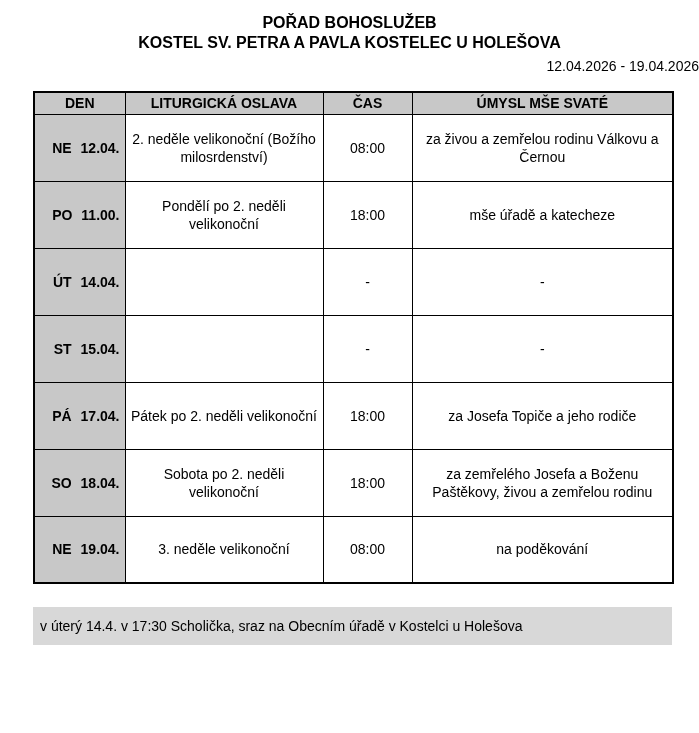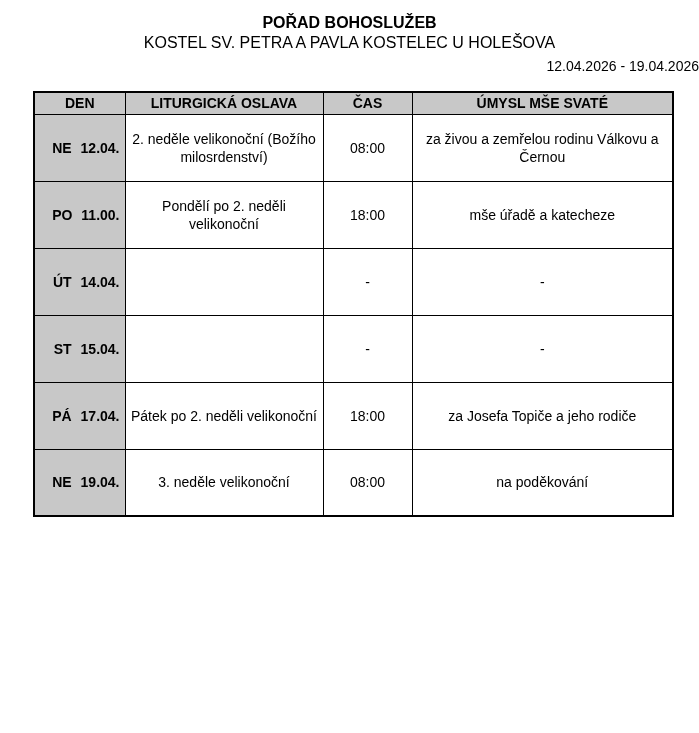--- a/index.html
+++ b/index.html
@@ -15,21 +15,21 @@
   .page { width: 699px; height: 690px; overflow: hidden; }
 
   .doc-header { text-align: center; padding-top: 13px; }
   .doc-title {
     font-size: 16px;
     font-weight: bold;
     line-height: 20px;
   }
   .doc-subtitle {
     font-size: 16px;
-    font-weight: normal;
+    font-weight: bold;
     line-height: 20px;
   }
   .doc-daterange {
     font-size: 14px;
     line-height: 18px;
     margin-top: 4px;
     text-align: right;
   }
 
   table.schedule {
@@ -141,24 +141,36 @@
         <td class="day-cell">
           <span class="day-abbr">PÁ</span>
           <span class="day-date">17.04.</span>
         </td>
         <td>Pátek po 2. neděli velikonoční</td>
         <td>18:00</td>
         <td>za Josefa Topiče a jeho rodiče</td>
       </tr>
       <tr>
         <td class="day-cell">
+          <span class="day-abbr">SO</span>
+          <span class="day-date">18.04.</span>
+        </td>
+        <td>Sobota po 2. neděli velikonoční</td>
+        <td>18:00</td>
+        <td>za zemřelého Josefa a Boženu Paštěkovy, živou a zemřelou rodinu</td>
+      </tr>
+      <tr>
+        <td class="day-cell">
           <span class="day-abbr">NE</span>
           <span class="day-date">19.04.</span>
         </td>
         <td>3. neděle velikonoční</td>
         <td>08:00</td>
         <td>na poděkování</td>
       </tr>
     </tbody>
   </table>
 
+  <div class="footer-note">
+    <span>v úterý 14.4. v 17:30 Scholička, sraz na Obecním úřadě v Kostelci u Holešova</span>
+  </div>
 
 </div>
 
 </body></html>

